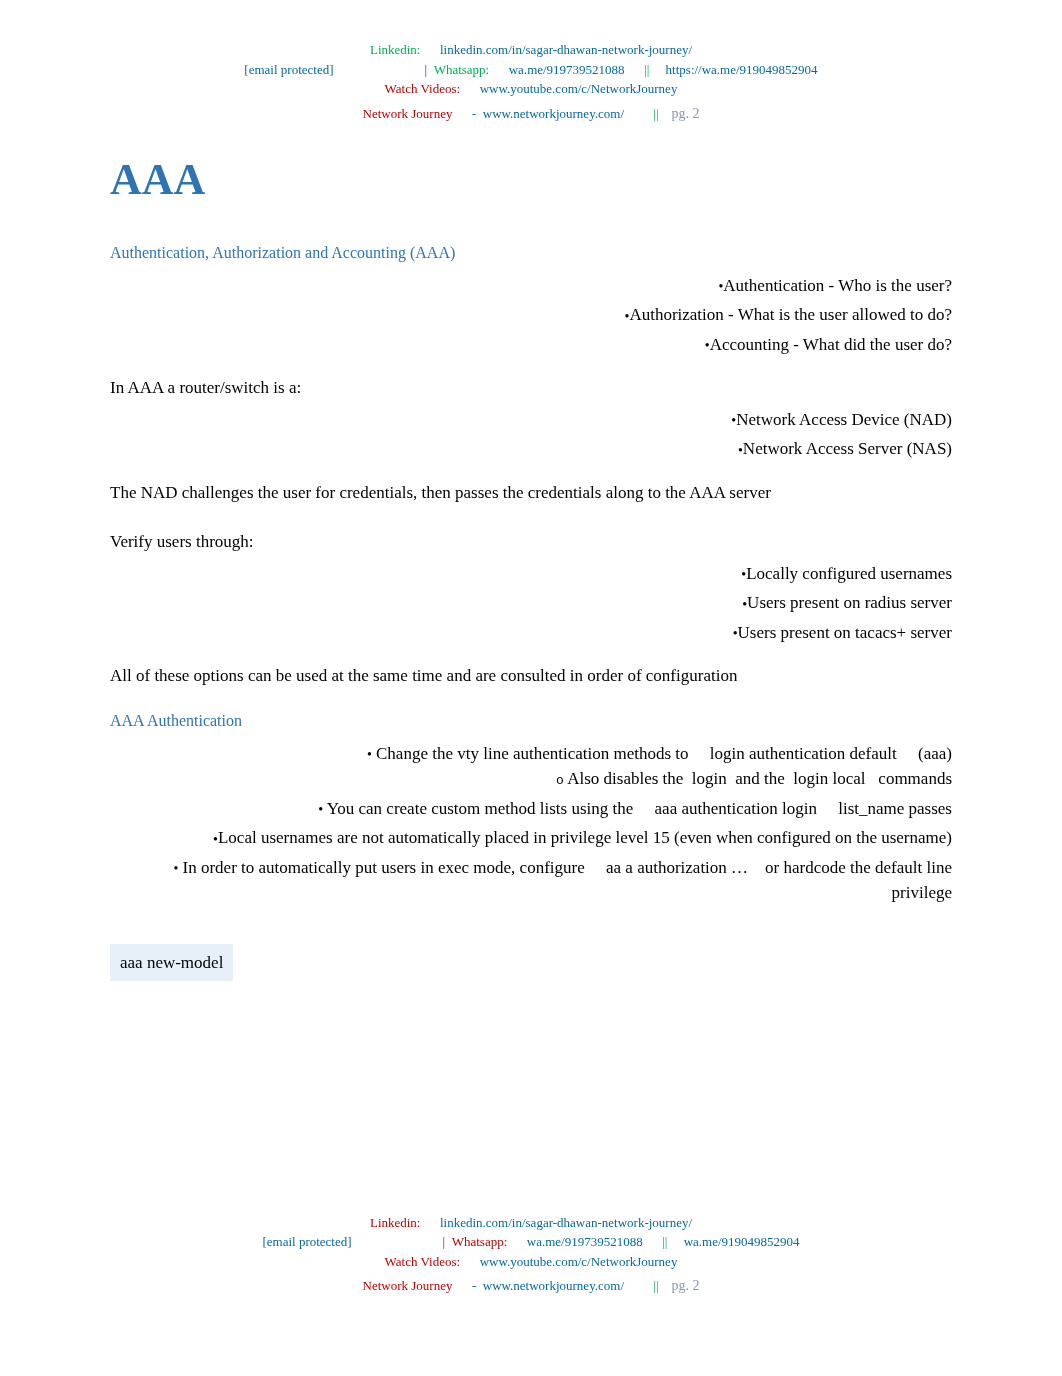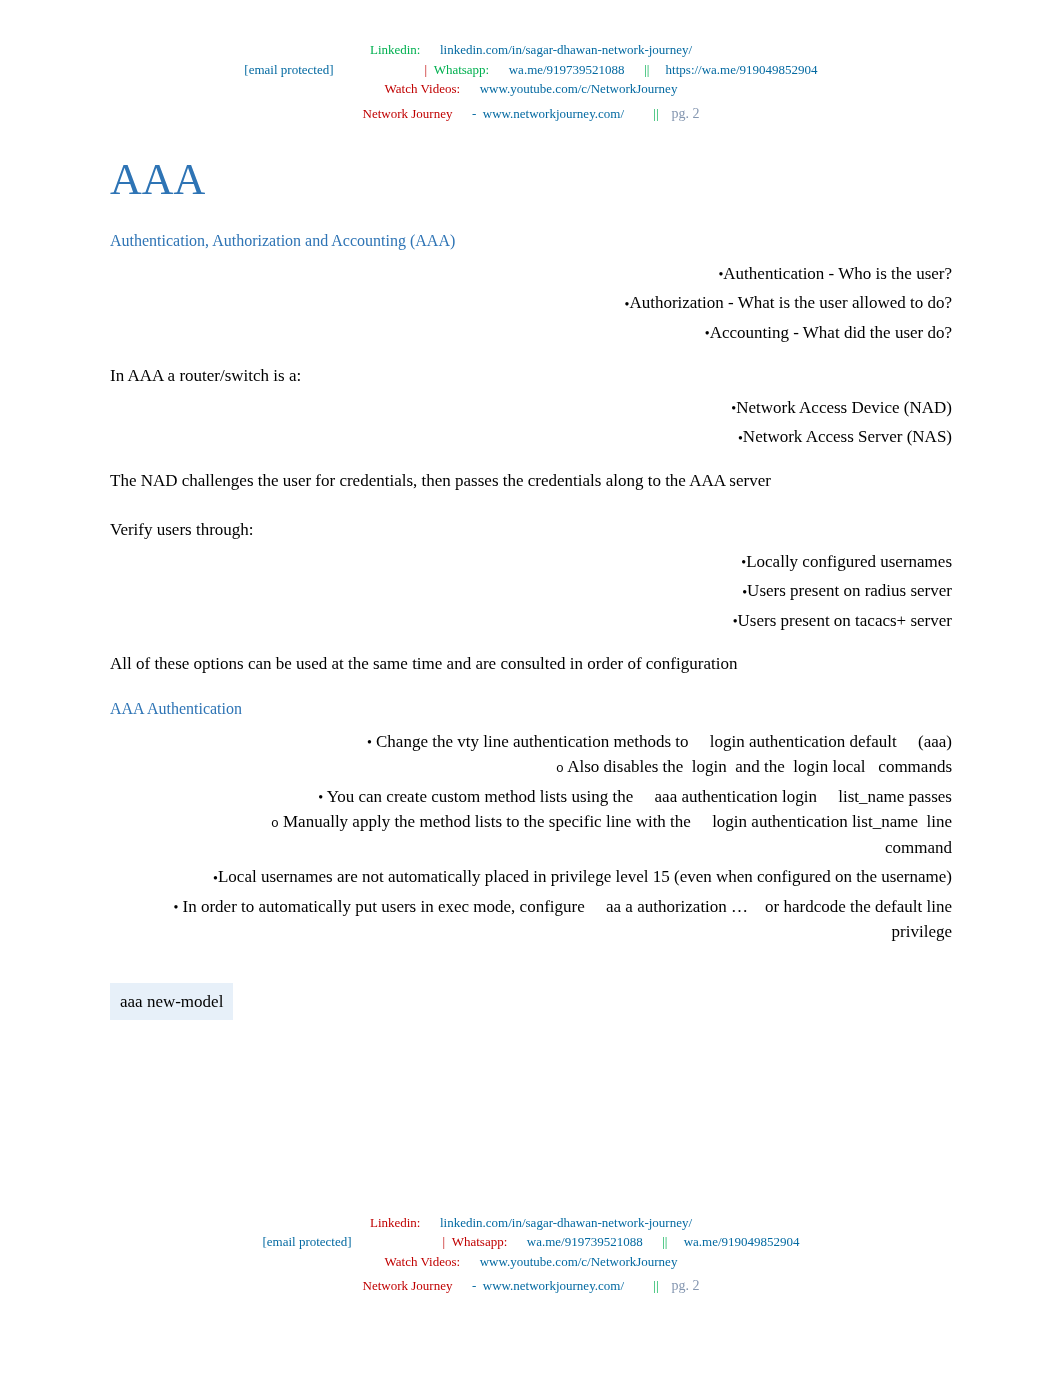--- a/index.html
+++ b/index.html
@@ -47,22 +47,22 @@
     .sep-green {
       color: #00b050;
     }
     .page-num {
       color: #8496b0;
       font-size: 14px;
     }
     .title {
       color: #2e74b5;
       font-size: 44px;
-      font-weight: normal;
-      margin: 30px 0 24px 0;
+      font-weight: bold;
+      margin: 30px 0 36px 0;
     }
     .subtitle {
       color: #2e74b5;
       font-size: 16px;
       font-weight: normal;
       margin: 20px 0 8px 0;
     }
     .content {
       font-size: 17px;
       color: #000;
@@ -188,25 +188,20 @@
       <li>
         <span>Change the vty line authentication methods to </span>&nbsp;&nbsp;&nbsp;&nbsp;<span class="inline-cmd">login authentication default</span>&nbsp;&nbsp;&nbsp;&nbsp;<span> (aaa)</span>
         <ul class="sub-list">
           <li>
             <span>Also disables the </span>&nbsp;<span class="inline-cmd">login</span>&nbsp;<span> and the </span>&nbsp;<span class="inline-cmd">login local</span>&nbsp;&nbsp;<span> commands</span>
           </li>
         </ul>
       </li>
       <li>
         <span>You can create custom method lists using the </span>&nbsp;&nbsp;&nbsp;&nbsp;<span class="inline-cmd">aaa authentication login </span>&nbsp;&nbsp;&nbsp;&nbsp;<span>list_name</span><span> passes</span>
-        <ul class="sub-list">
-          <li>
-            <span>Manually apply the method lists to the specific line with the </span>&nbsp;&nbsp;&nbsp;&nbsp;<span class="inline-cmd">login authentication </span><span>list_name</span>&nbsp;<span> line command</span>
-          </li>
-        </ul>
       </li>
       <li>Local usernames are not automatically placed in privilege level 15 (even when configured on the username)</li>
       <li>
         <span>In order to automatically put users in exec mode, configure </span>&nbsp;&nbsp;&nbsp;&nbsp;<span class="inline-cmd">aa a authorization …</span>&nbsp;&nbsp;&nbsp;<span> or hardcode the default line privilege</span>
       </li>
     </ul>
 
     <div class="code-block">aaa new-model</div>
   </div>
 </div>

